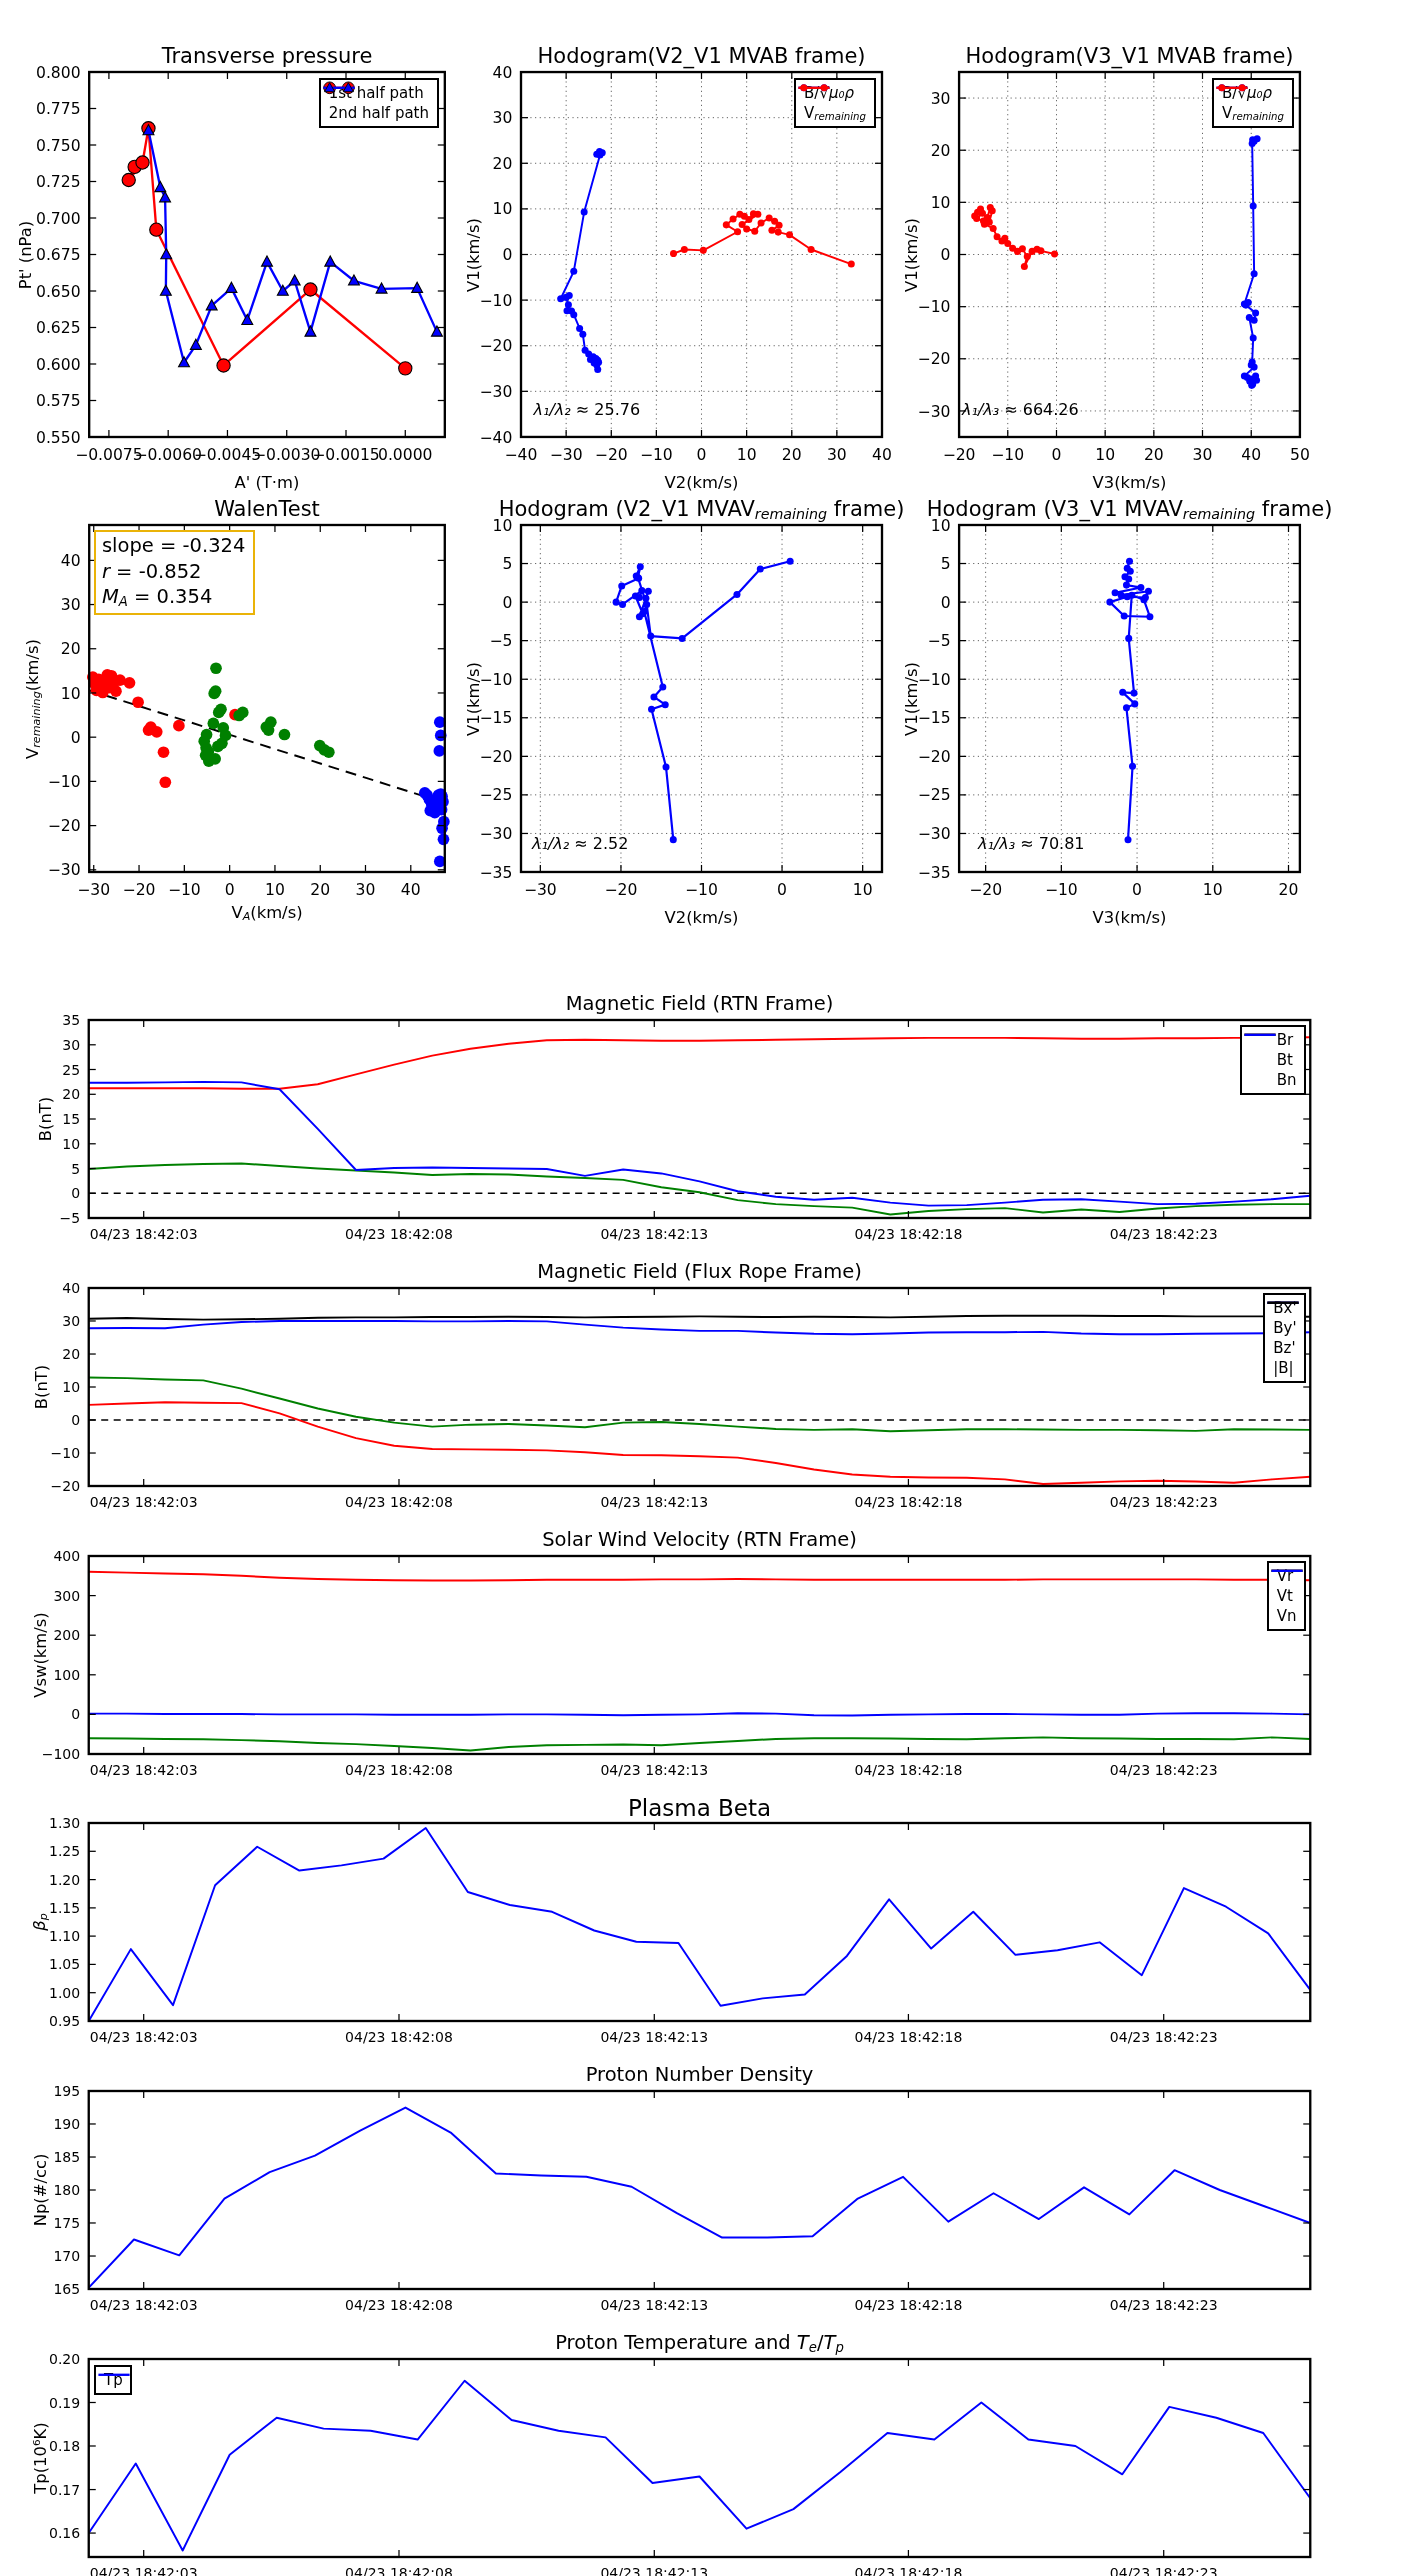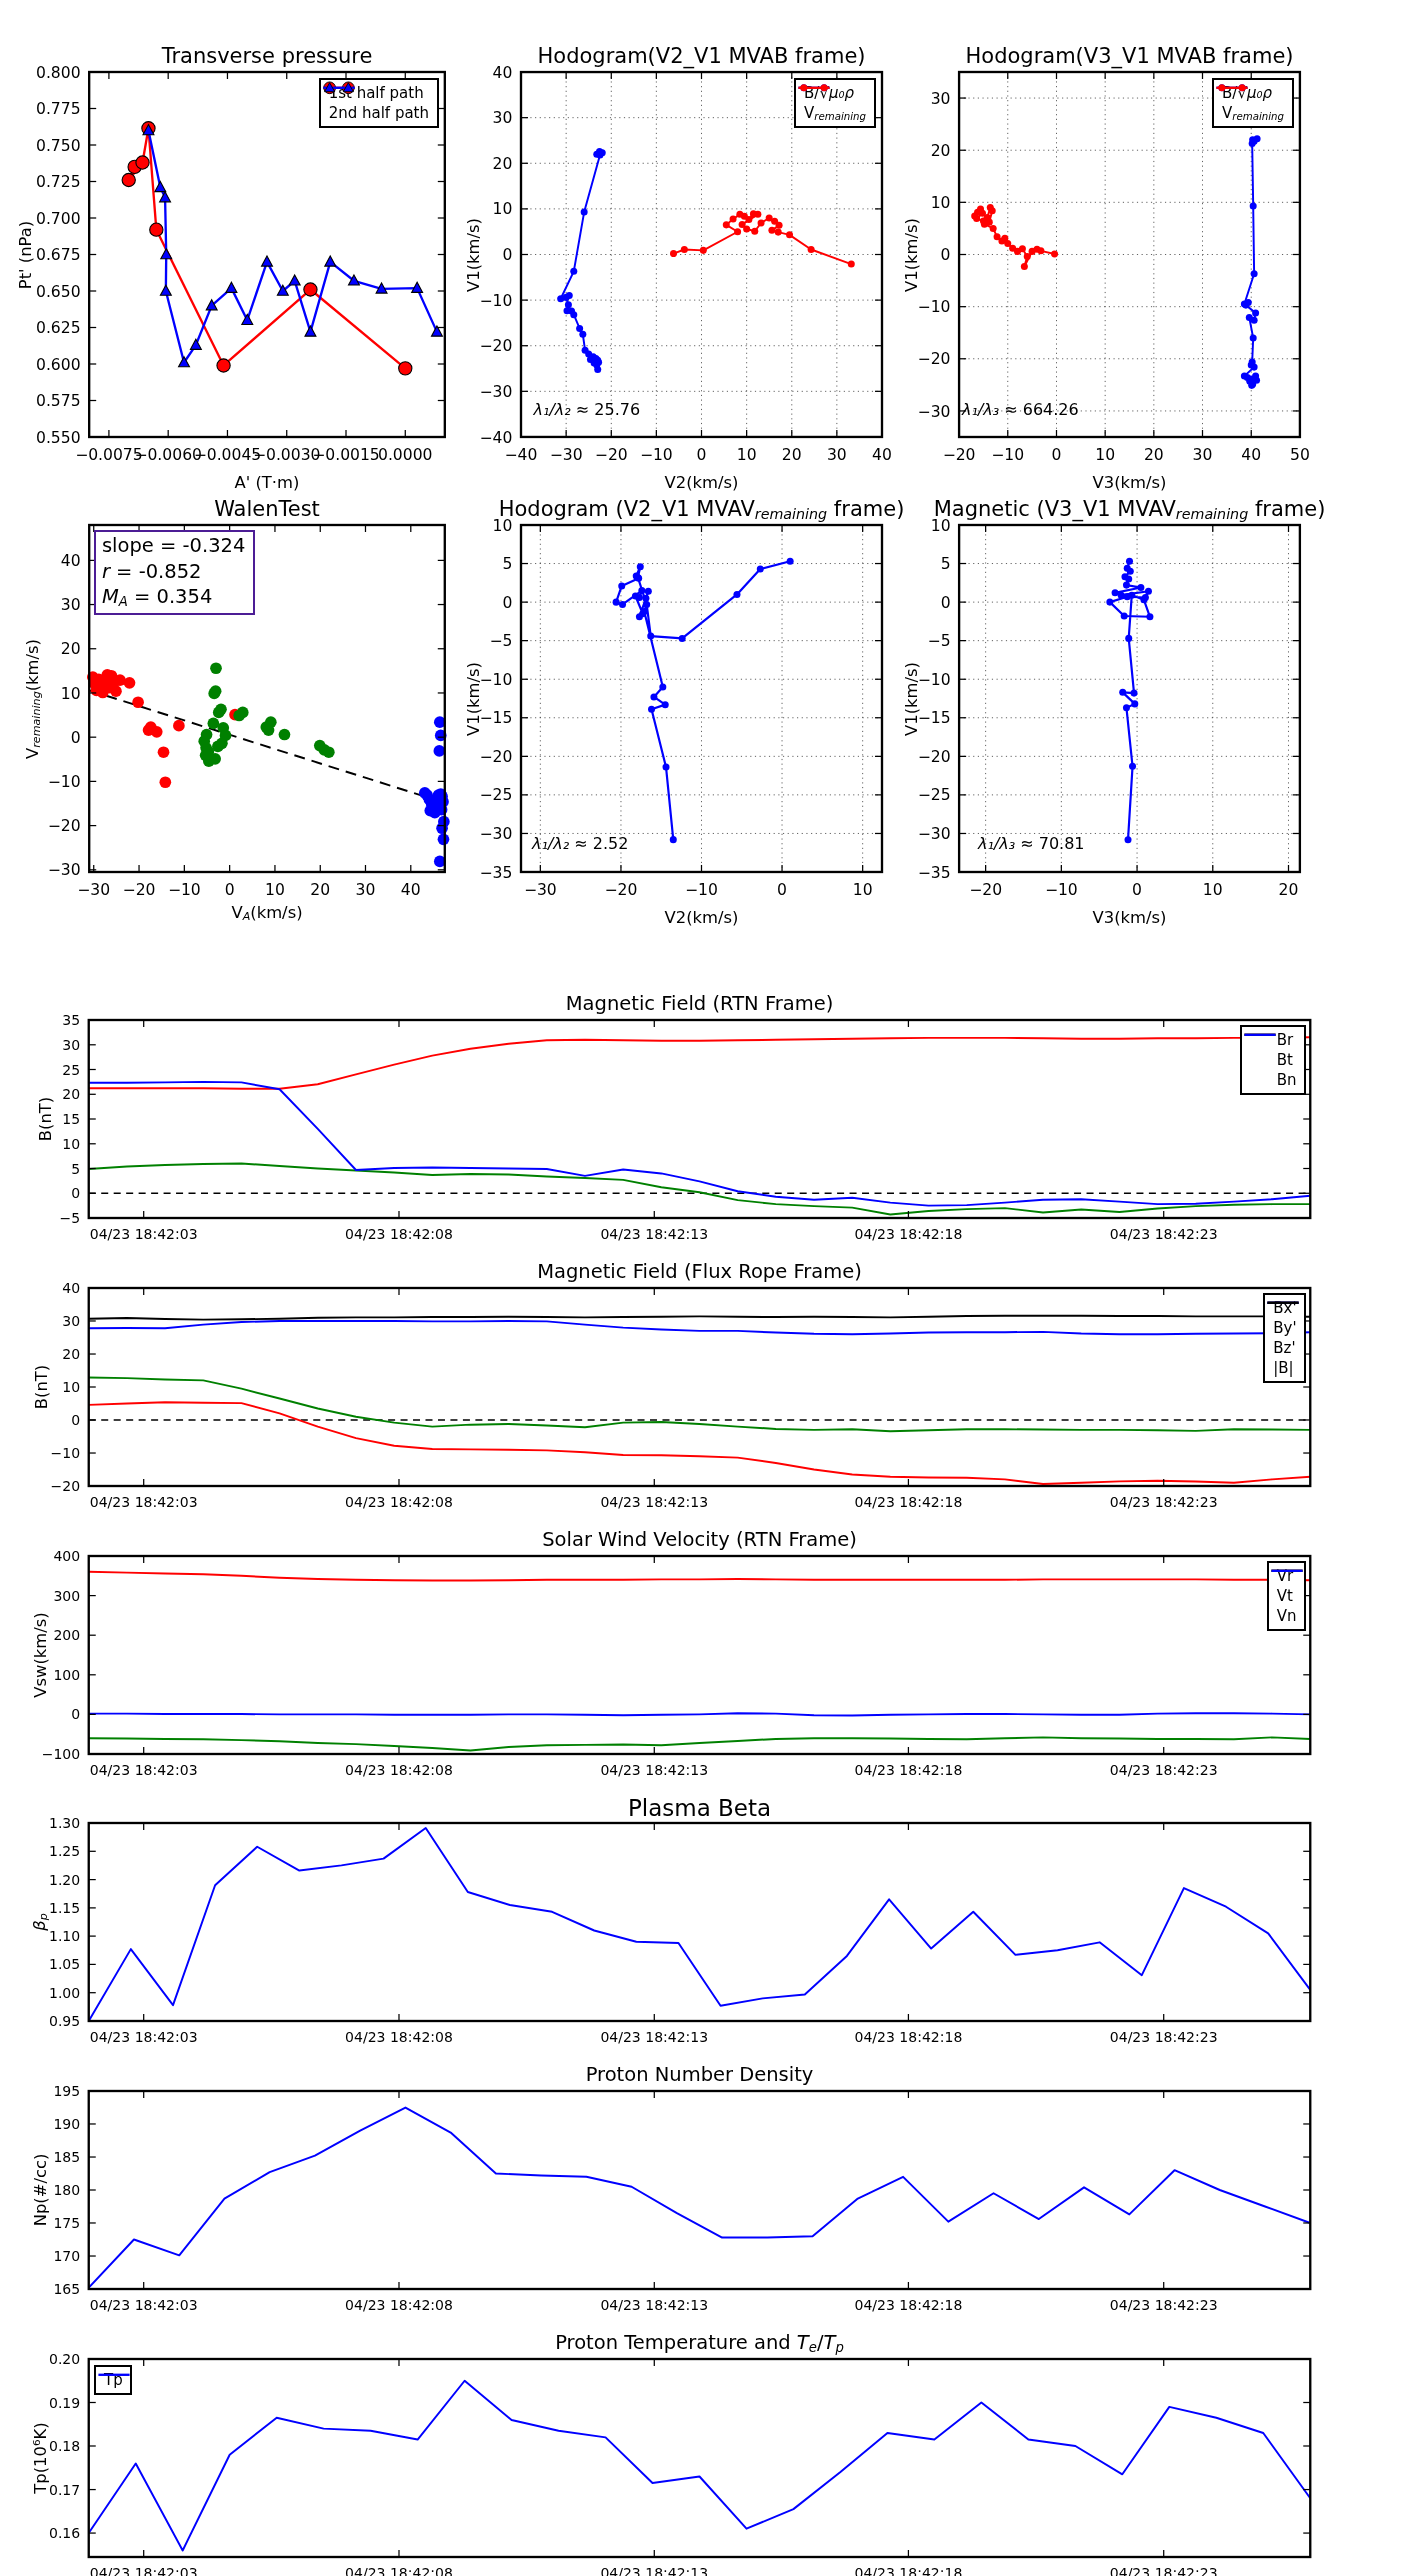--- a/index.html
+++ b/index.html
@@ -3,21 +3,21 @@
 <meta charset="utf-8">
 <style>
   html,body{margin:0;padding:0;background:#fff;}
   .fig{position:relative;width:1405px;height:2576px;background:#ffffff;font-family:"DejaVu Sans",sans-serif;color:#000;}
   .panel{position:absolute;}
   .panel svg{position:absolute;left:0;top:0;overflow:visible;font-family:"DejaVu Sans",sans-serif;}
   .ptitle{position:absolute;top:-28px;left:50%;transform:translateX(-50%);white-space:nowrap;}
   .xlab{position:absolute;left:50%;transform:translateX(-50%);white-space:nowrap;font-size:16.4px;}
   .ylab{position:absolute;white-space:nowrap;font-size:16.4px;transform:translate(-50%,-50%) rotate(-90deg);}
   .anno{position:absolute;font-size:16px;white-space:nowrap;transform:translateY(-100%);}
-  .tbox{position:absolute;border:2px solid #4c1d95;background:#fff;padding:1.6px 7.8px 3.1px 6.2px;font-size:19.5px;line-height:1.3;}
+  .tbox{position:absolute;border:2px solid #eab308;background:#fff;padding:1.6px 7.8px 3.1px 6.2px;font-size:19.5px;line-height:1.3;}
   .legend{position:absolute;background:#fff;border:2px solid #000;padding:3.9px 7.8px;display:flex;flex-direction:column;gap:2.3px;z-index:5;}
   .litem{display:flex;align-items:center;gap:7px;font-size:15px;white-space:nowrap;}
   .s1{font-size:68%;font-style:italic;vertical-align:-18%;}
   .s2{font-style:italic;}
 </style>
 </head>
 <body>
 
 <div class="fig">
   <div class="panel" style="left:89px;top:72px;width:356px;height:365px">
@@ -745,21 +745,21 @@
         <line x1="437" y1="98.9" x2="428" y2="98.9" stroke="#000" stroke-width="1.6"></line>
         <text x="-11" y="106.1" text-anchor="end" font-size="20" fill="#000">0</text>
         <line x1="0" y1="49.4" x2="9" y2="49.4" stroke="#000" stroke-width="1.6"></line>
         <line x1="437" y1="49.4" x2="428" y2="49.4" stroke="#000" stroke-width="1.6"></line>
         <text x="-11" y="56.6" text-anchor="end" font-size="20" fill="#000">5</text>
         <line x1="0" y1="0.0" x2="9" y2="0.0" stroke="#000" stroke-width="1.6"></line>
         <line x1="437" y1="0.0" x2="428" y2="0.0" stroke="#000" stroke-width="1.6"></line>
         <text x="-11" y="7.2" text-anchor="end" font-size="20" fill="#000">10</text>
         <rect x="0" y="0" width="437" height="445" fill="none" stroke="#000" stroke-width="3"></rect>
       </svg>
-      <div class="ptitle" style="font-size: 21px;"><span>Magnetic (V3_V1 MVAV</span><span class="s1">remaining</span><span> frame)</span></div>
+      <div class="ptitle" style="font-size: 21px;"><span>Hodogram (V3_V1 MVAV</span><span class="s1">remaining</span><span> frame)</span></div>
       <div class="xlab" style="top: 383px;">V3(km/s)</div>
       <div class="ylab" style="left: -48px; top: 174px;">V1(km/s)</div>
       <div class="anno" style="left: 19px; top: 328px;"><span class="s2">λ₁/λ₃</span><span> ≈ 70.81</span></div>
     </div>
   <div class="panel" style="left:88px;top:1020px;width:1223px;height:198px">
       <svg width="1223" height="198" viewBox="0 0 1567 254">
         <line x1="0" y1="222.3" x2="1567" y2="222.3" stroke="#000" stroke-width="2" stroke-dasharray="9,7"></line>
         <g>
           <polyline points="0.0,87.6 49.0,87.6 97.9,87.6 146.9,87.6 195.9,88.3 244.8,88.3 293.8,82.5 342.8,69.8 391.8,57.2 440.7,45.7 489.7,36.8 538.7,30.5 587.6,26.0 636.6,25.4 685.6,26.0 734.5,26.7 783.5,26.7 832.5,26.0 881.4,25.4 930.4,24.8 979.4,24.1 1028.3,23.5 1077.3,22.9 1126.3,22.9 1175.3,22.9 1224.2,23.5 1273.2,24.1 1322.2,24.1 1371.1,23.5 1420.1,23.5 1469.1,22.9 1518.0,22.9 1567.0,22.2" fill="none" stroke="#ff0000" stroke-width="2.5" stroke-linejoin="round"></polyline>
         </g>

